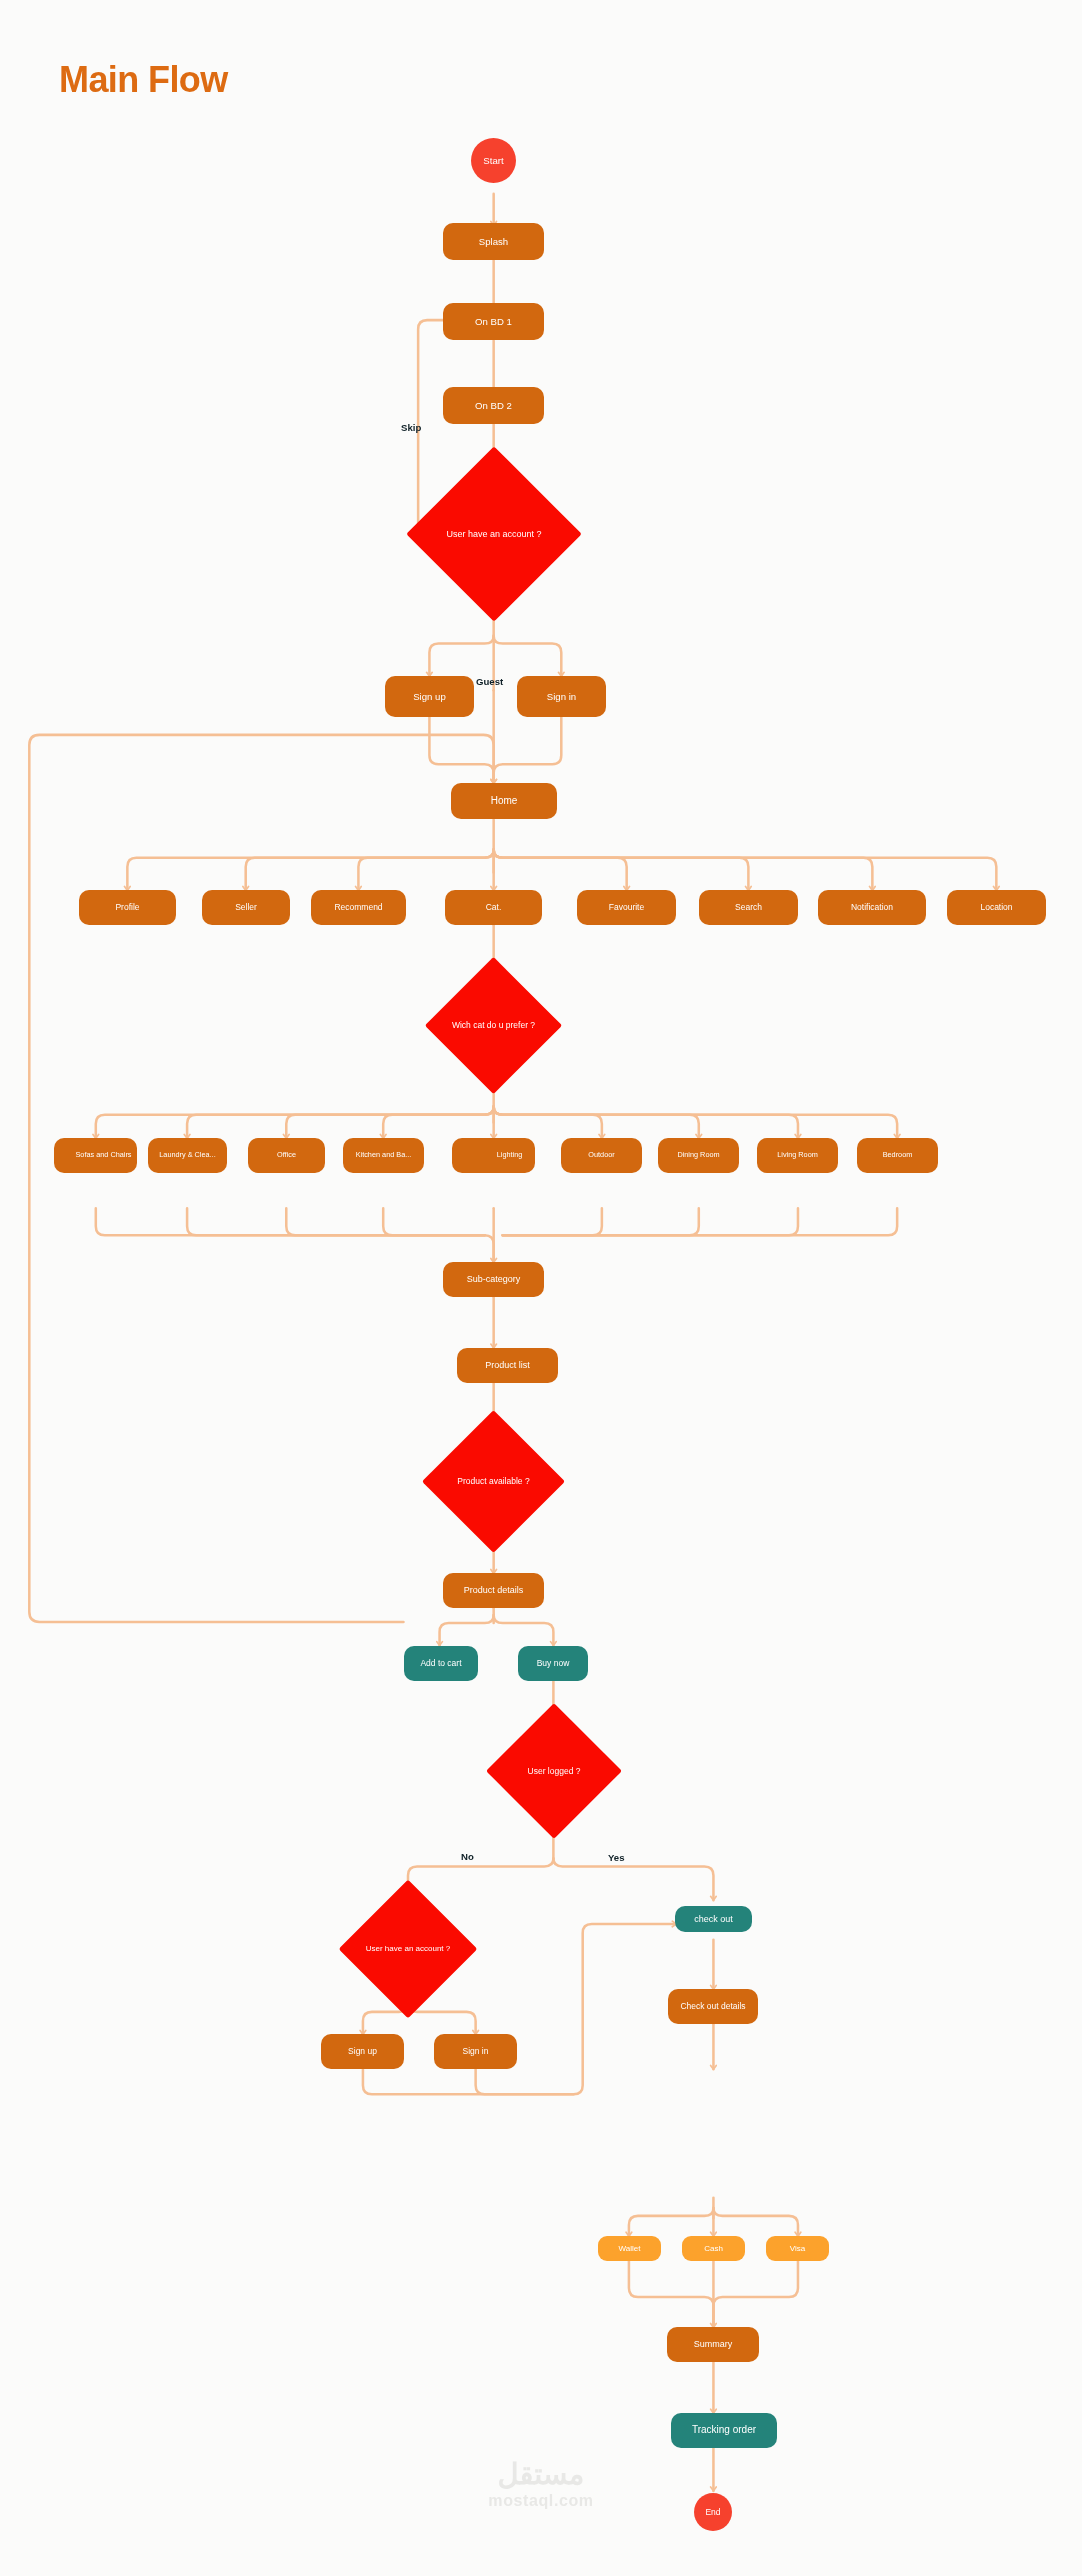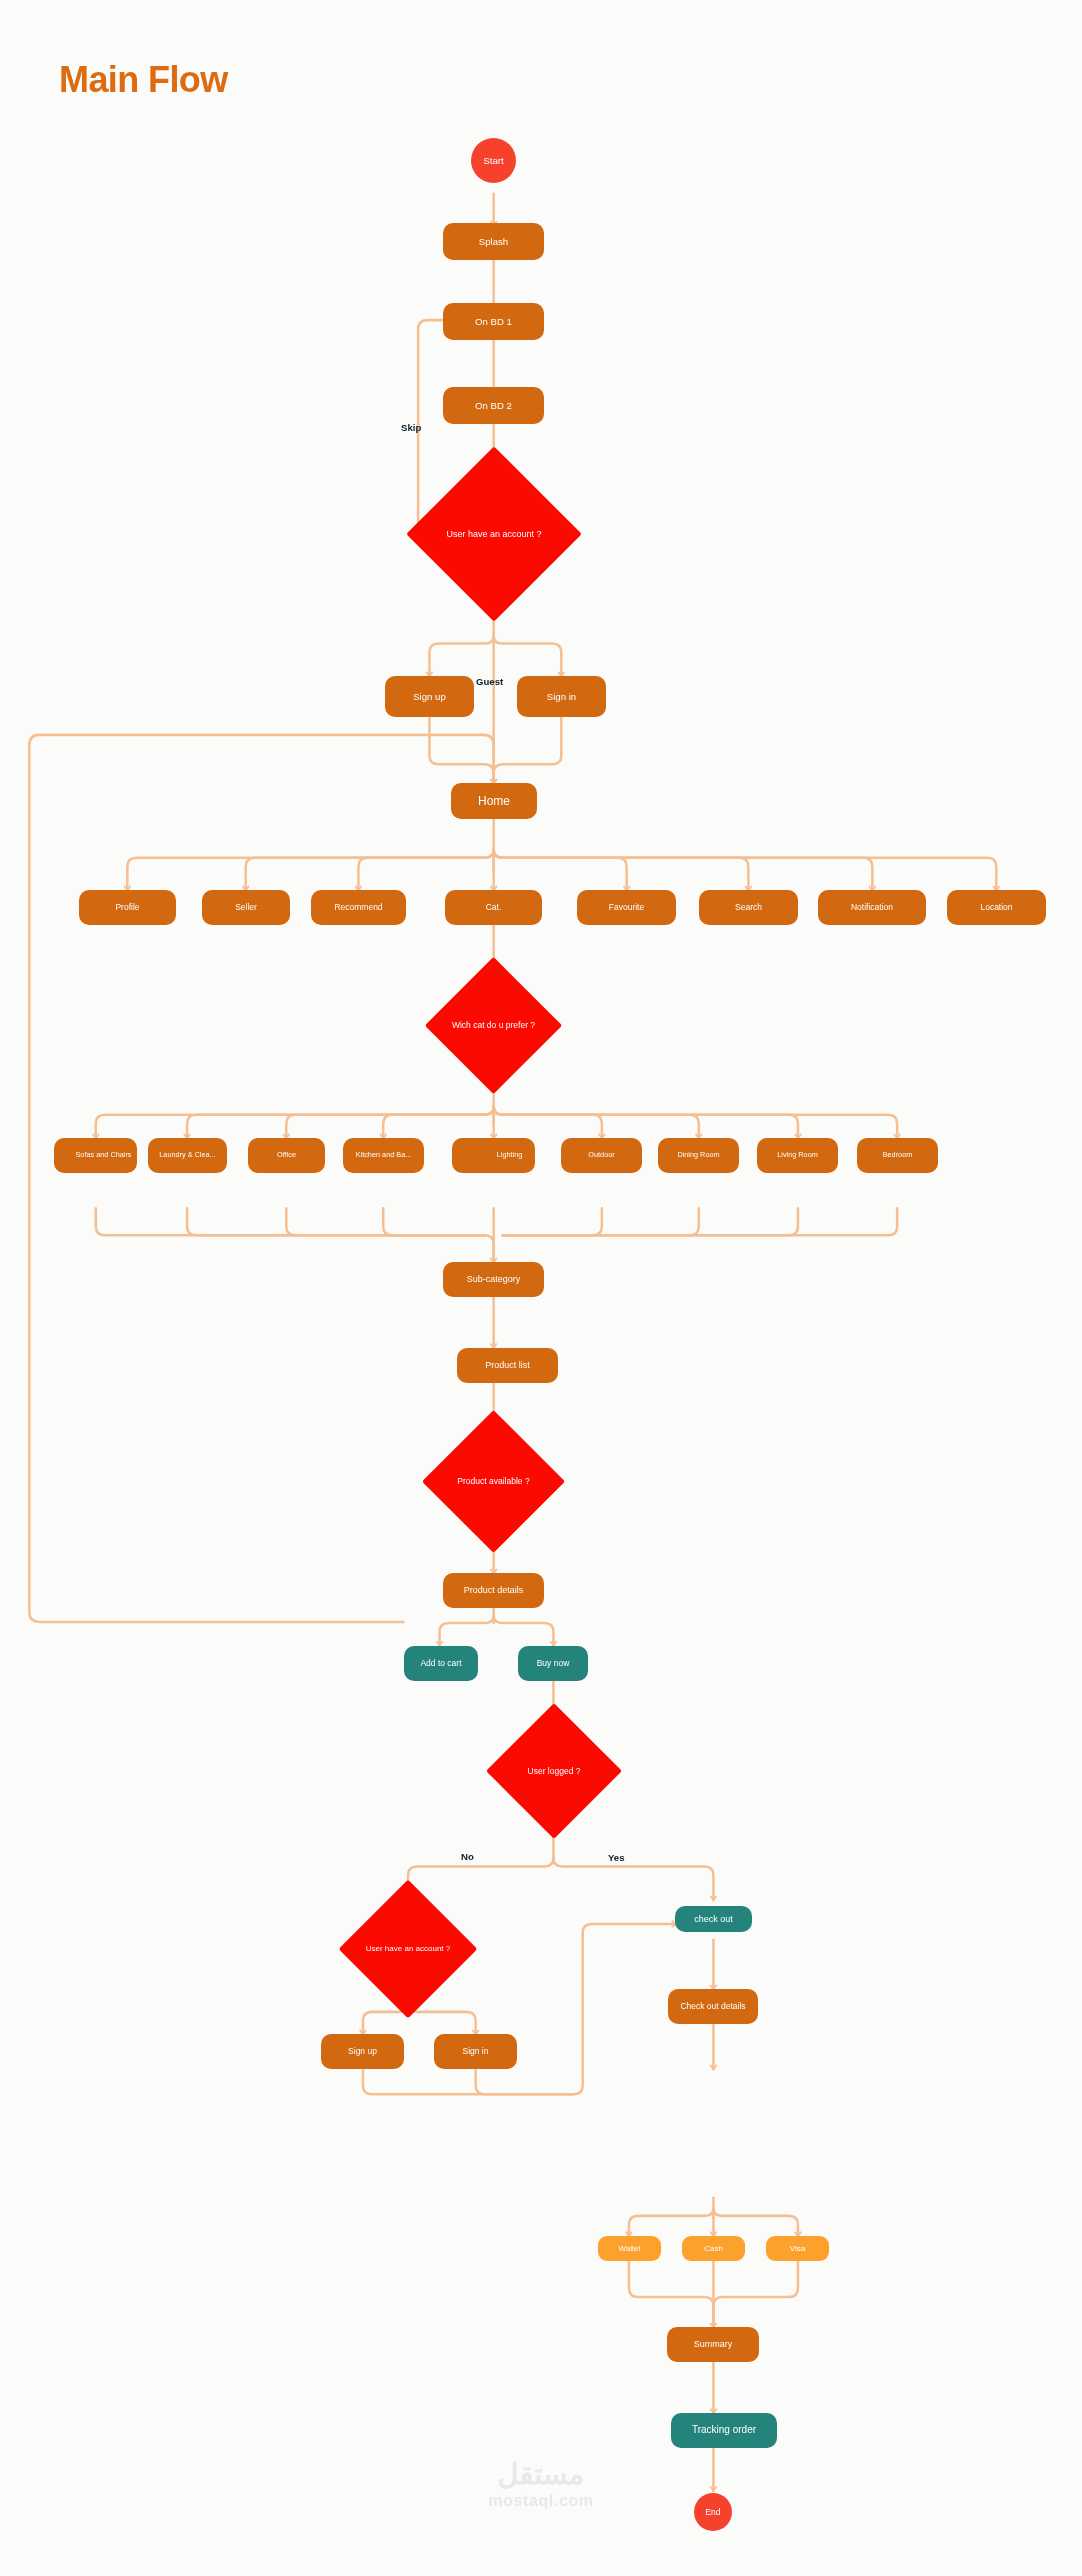--- a/index.html
+++ b/index.html
@@ -246,21 +246,21 @@
   </div>
 
   <div class="node process" style="left:385px; top:676px; width:89px; height:41px; font-size:9.6px;">
     <span>Sign up</span>
   </div>
 
   <div class="node process" style="left:517px; top:676px; width:89px; height:41px; font-size:9.6px;">
     <span>Sign in</span>
   </div>
 
-  <div class="node process" style="left:451px; top:783px; width:86px; height:36px; font-size:12px;">
+  <div class="node process" style="left:451px; top:783px; width:106px; height:36px; font-size:10px;">
     <span>Home</span>
   </div>
 
   <div class="node process" style="left:79px; top:890px; width:97px; height:35px; font-size:8.5px;">
     <span>Profile</span>
   </div>
   <div class="node process" style="left:202px; top:890px; width:88px; height:35px; font-size:8.5px;">
     <span>Seller</span>
   </div>
   <div class="node process" style="left:311px; top:890px; width:95px; height:35px; font-size:8.5px;">

